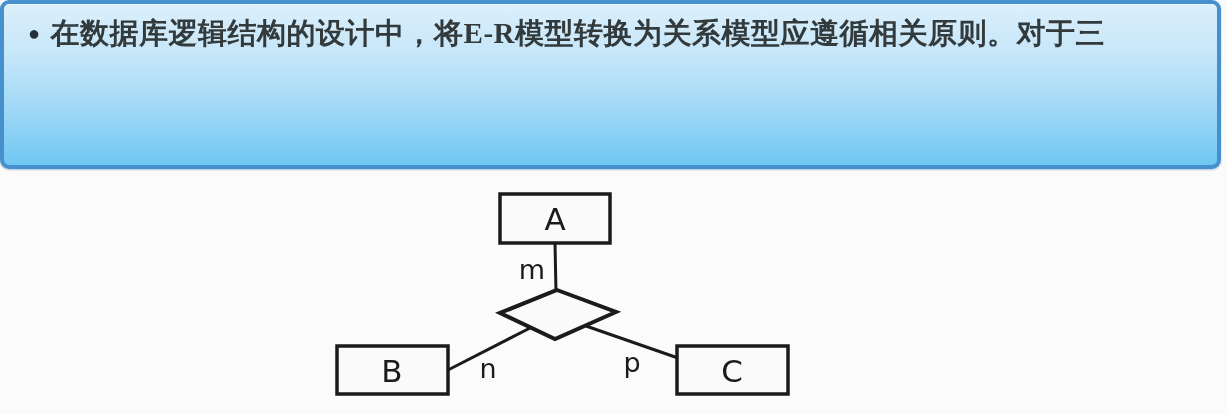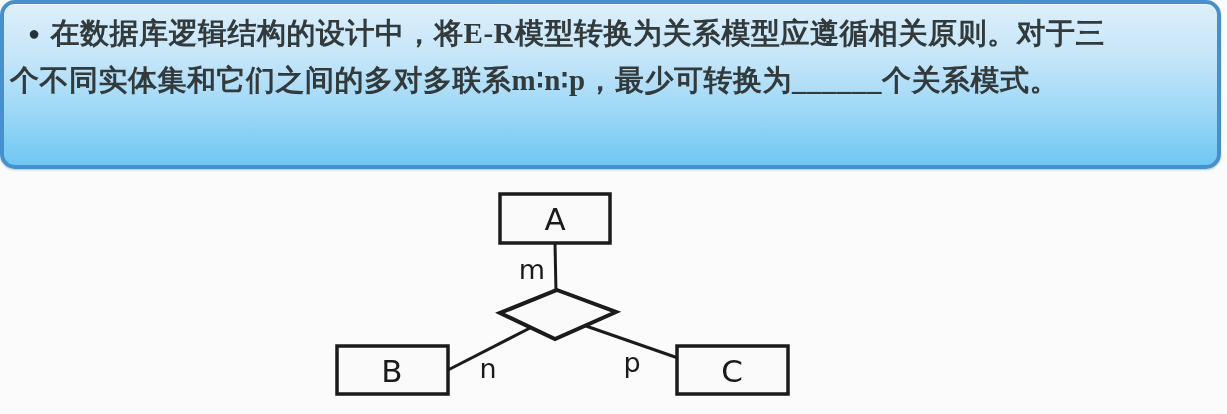--- a/index.html
+++ b/index.html
@@ -17,21 +17,21 @@
     left: 0; top: 0;
     width: 1227px; height: 414px;
   }
   
   .banner {
     position: absolute;
     left: 0; top: 0;
     width: 1213px;
     height: 161px;
     border: 4px solid #4691cd;
-    border-radius: 15px;
+    border-radius: 9px;
     background: linear-gradient(180deg, #dceffb 0%, #c3e5f9 35%, #9cd7f6 68%, #6ec7f2 100%);
     box-shadow: inset 0 1px 0 rgba(255,255,255,0.55), 0 1px 2px rgba(40,90,140,0.35);
   }
   .q-line {
     position: absolute;
     white-space: nowrap;
     font-weight: 700;
     font-size: 29px;
     color: #323a3c;
     letter-spacing: 0.5px;
@@ -84,23 +84,20 @@
 </style>
 </head>
 <body>
 
 <div class="stage">
 
   <div class="banner">
     <div class="q-line q-line1">
       <span class="bullet">●</span><span>在数据库逻辑结构的设计中，将E-R模型转换为关系模型应遵循相关原则。对于三</span>
     </div>
-    <div class="q-line q-line2">
-      <span>个不同实体集和它们之间的多对多联系m∶n∶p，最少可转换为______个关系模式。</span>
-    </div>
   </div>
 
   <div class="diagram">
     <svg width="470" height="220" viewBox="0 0 470 220" xmlns="http://www.w3.org/2000/svg">
 
       <line x1="225" y1="57" x2="226" y2="106" stroke="#1b1b1b" stroke-width="3"></line>
 
       <line x1="200" y1="142" x2="118" y2="184" stroke="#1b1b1b" stroke-width="3"></line>
 
       <line x1="256" y1="140" x2="348" y2="172" stroke="#1b1b1b" stroke-width="3"></line>

